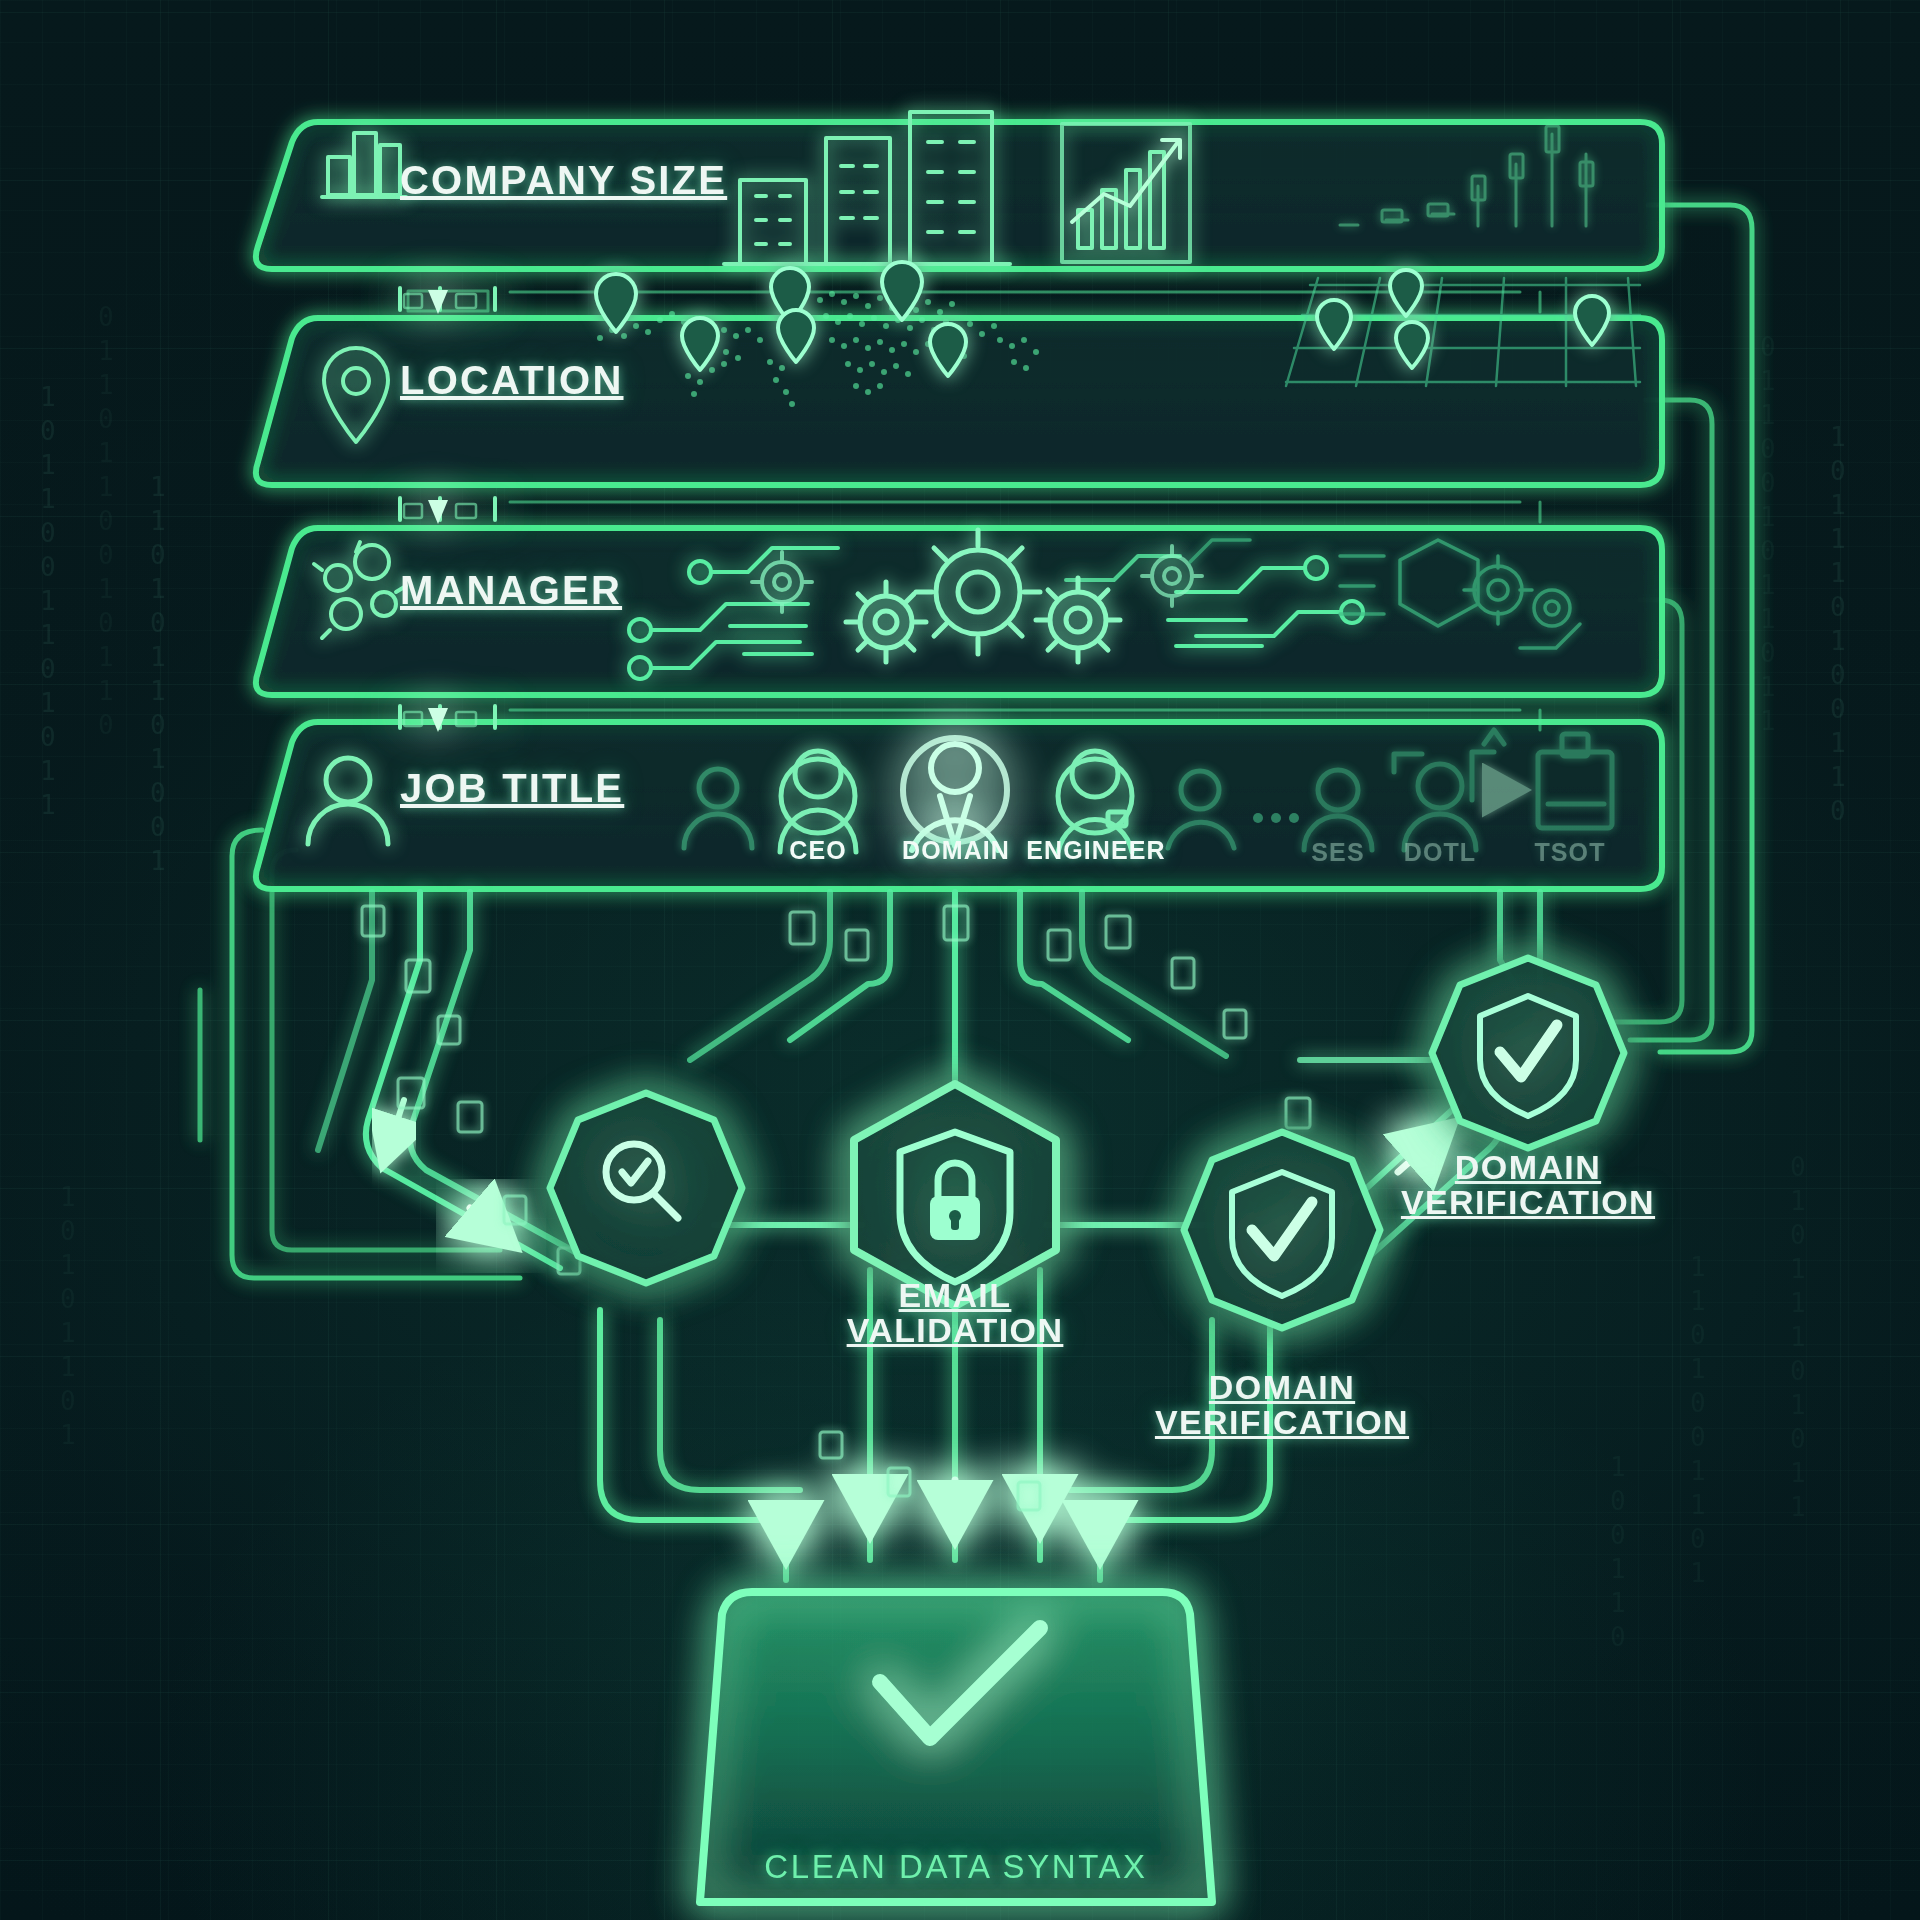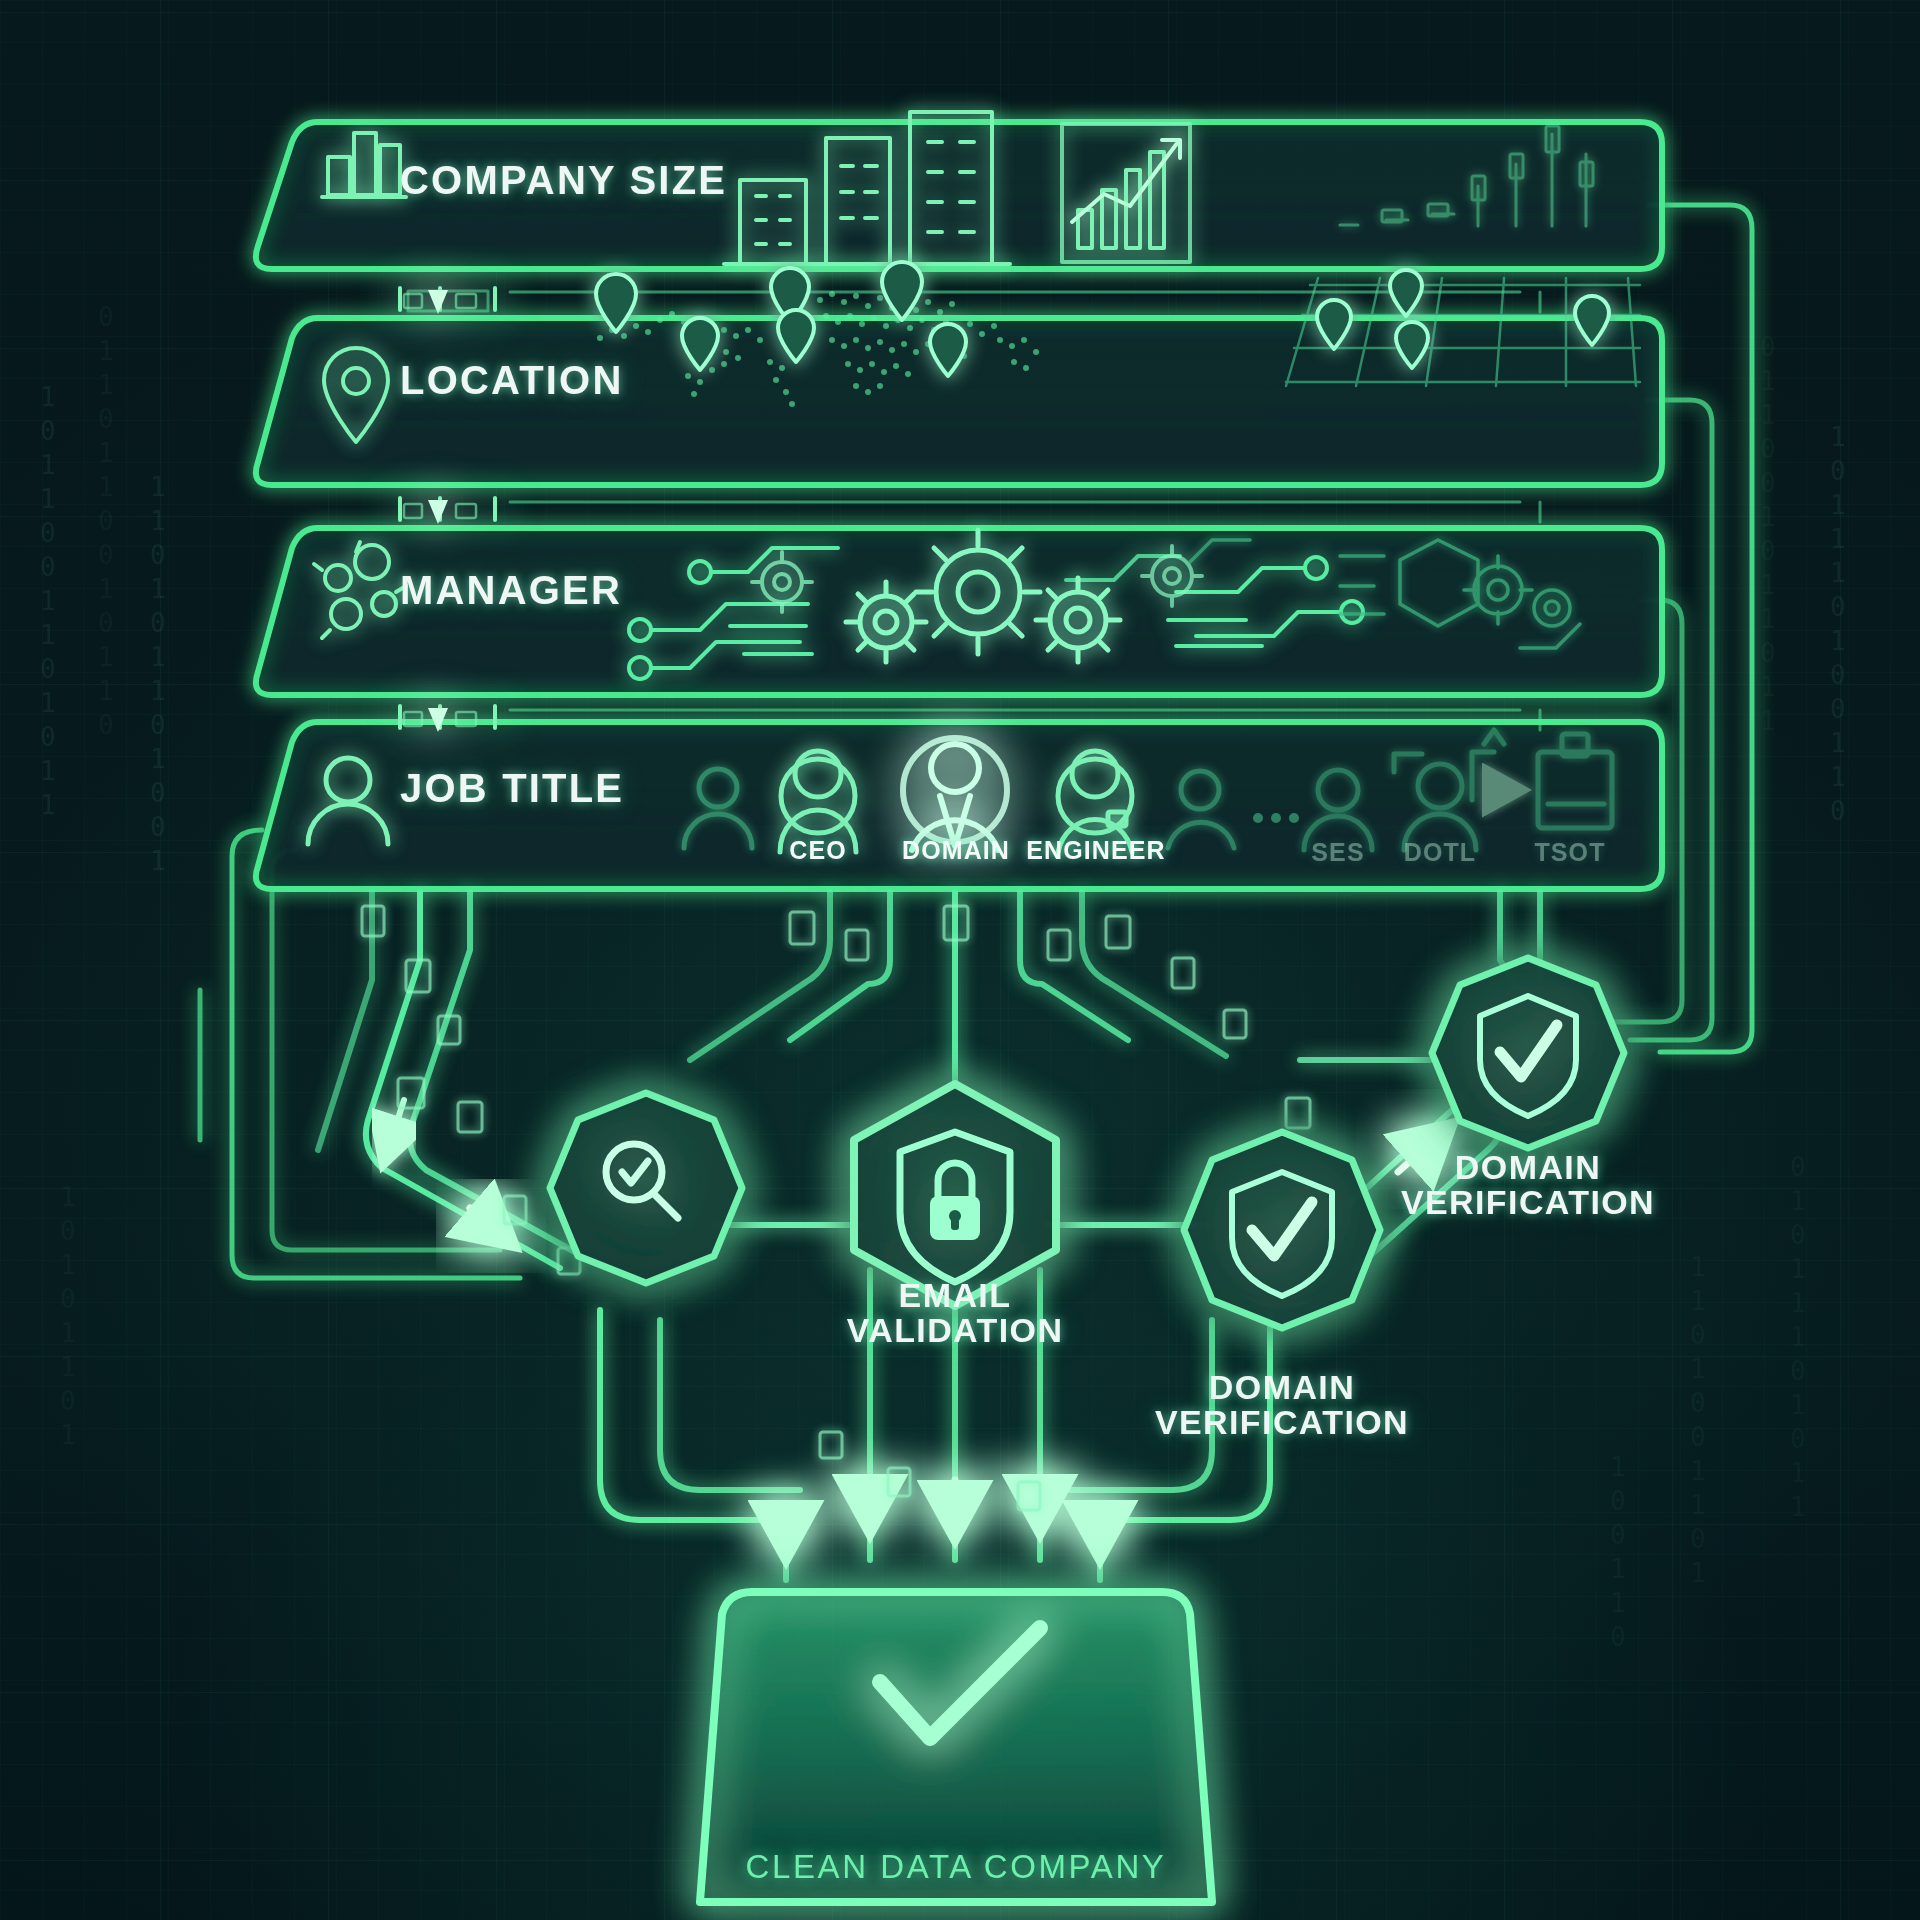--- a/index.html
+++ b/index.html
@@ -44,21 +44,21 @@
   .bincol{ position:absolute; color:rgba(120,225,185,.085); white-space:pre; }
   .bincol.dim{ color:rgba(120,225,185,.05); }
 
   svg.layer{ position:absolute; inset:0; width:1920px; height:1920px; pointer-events:none; }
 
   
   .lbl{
     position:absolute; color:#eef7f3; font-weight:bold;
     letter-spacing:1.6px; text-align:center;
     text-shadow:0 0 10px rgba(150,255,210,.55), 0 0 26px rgba(60,220,160,.35);
-    white-space:pre-line; line-height:1.04;
+    white-space:pre-line; line-height:1.04;text-decoration:underline;
   }
   .bar-label{ font-size:40px; letter-spacing:2.2px; text-align:left; }
   .node-label{ font-size:34px; letter-spacing:1.4px; }
   .persona-label{
     position:absolute; font-size:25px; font-weight:bold; letter-spacing:1.1px;
     color:#f2fbf7; text-shadow:0 0 9px rgba(140,255,205,.7), 0 0 20px rgba(50,210,150,.4);
     text-align:center; transform:translateX(-50%);
   }
   .persona-label.ghost{ color:rgba(190,235,215,.42); text-shadow:0 0 8px rgba(90,200,160,.25); }
   .out-title{
@@ -654,14 +654,14 @@
   <div class="persona-label ghost" style="left:1440px; top:838px;">DOTL</div>
   <div class="persona-label ghost" style="left:1570px; top:838px;">TSOT</div>
 
   <div class="lbl node-label" style="left:955px; top:1278px; width:340px; transform:translateX(-50%);">EMAIL
 VALIDATION</div>
   <div class="lbl node-label" style="left:1282px; top:1370px; width:420px; transform:translateX(-50%);">DOMAIN
 VERIFICATION</div>
   <div class="lbl node-label" style="left:1528px; top:1150px; width:420px; transform:translateX(-50%);">DOMAIN
 VERIFICATION</div>
 
-  <div class="out-sub" style="left:956px; top:1848px;">CLEAN DATA COMPANY</div>
+  <div class="out-sub" style="left:956px; top:1848px;">CLEAN DATA SYNTAX</div>
 </div>
 
 </body></html>

